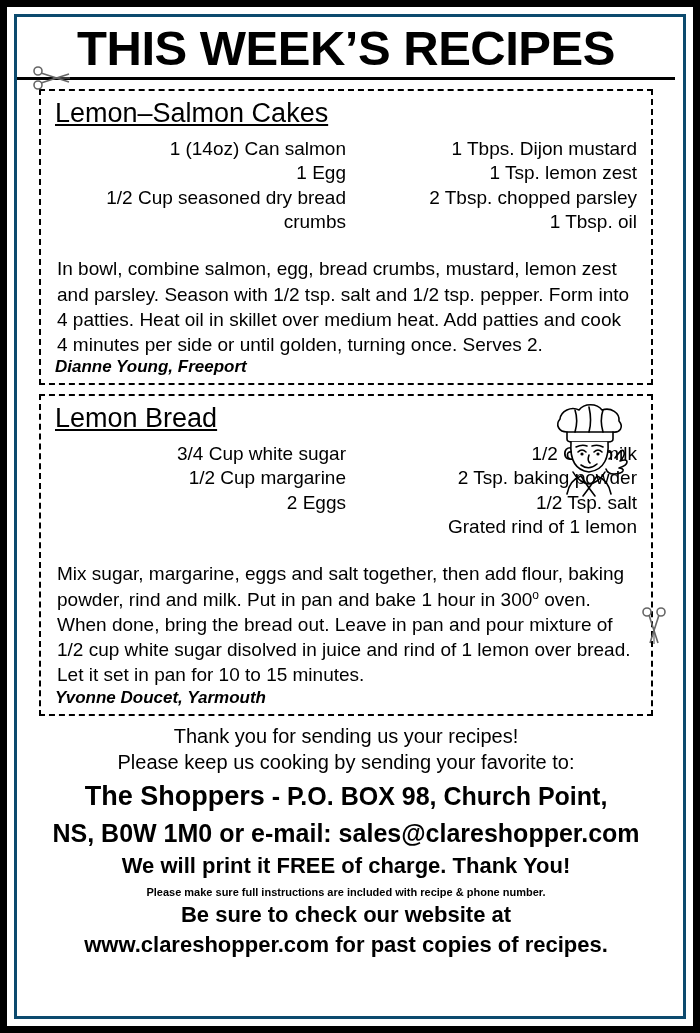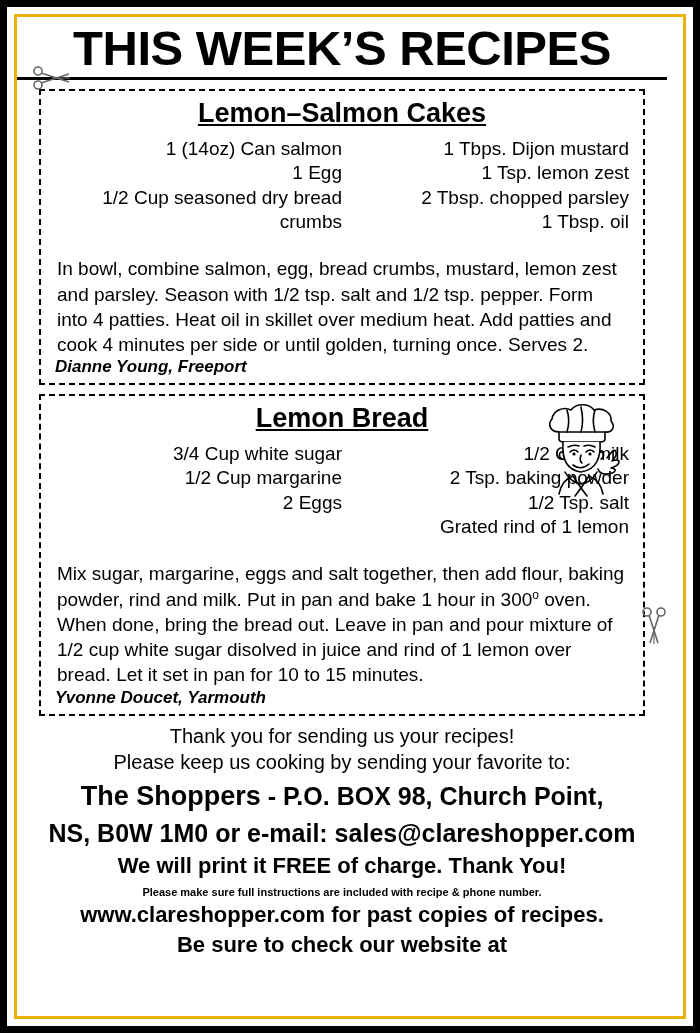--- a/index.html
+++ b/index.html
@@ -20,23 +20,23 @@
     width: 700px;
     height: 1033px;
     box-sizing: border-box;
     border: 7px solid #000;
     background: #fff;
   }
 
   .inner {
     position: absolute;
     top: 7px; left: 7px; right: 7px; bottom: 7px;
-    border: 3px solid #eab308;
-    box-sizing: border-box;
-    padding: 4px 24px 0 8px;
+    border: 3px solid #0c4a6e;
+    box-sizing: border-box;
+    padding: 4px 16px 0 8px;
   }
 
   
   .masthead {
     text-align: center;
     font-family: "Liberation Sans", sans-serif;
     font-weight: bold;
     font-size: 49px;
     letter-spacing: -0.5px;
     line-height: 1.05;
@@ -54,22 +54,22 @@
     border: 2px dashed #000;
     margin: 9px 14px 0 14px;
     padding: 6px 14px 6px 14px;
     box-sizing: border-box;
   }
   .recipe-box.second {
     margin-top: 9px;
   }
 
   .recipe-title {
-    text-align: center;
-    font-weight: bold;
+    text-align: left;
+    font-weight: normal;
     font-size: 27px;
     text-decoration: underline;
     margin: 2px 0 8px 0;
     line-height: 1.1;
   }
 
   .ing-cols {
     display: flex;
     font-size: 19px;
     line-height: 1.28;
@@ -241,22 +241,22 @@
       <div class="credit">Yvonne Doucet, Yarmouth</div>
     </div>
 
     <div class="footer">
       <div class="f-line1">Thank you for sending us your recipes!</div>
       <div class="f-line2">Please keep us cooking by sending your favorite to:</div>
       <div class="f-addr"><span class="big">The Shoppers</span><span> - P.O. BOX 98, Church Point,</span></div>
       <div class="f-addr">NS, B0W 1M0 or e-mail: sales@clareshopper.com</div>
       <div class="f-free">We will print it FREE of charge. Thank You!</div>
       <div class="f-note">Please make sure full instructions are included with recipe &amp; phone number.</div>
+      <div class="f-website">Be sure to check our website at</div>
       <div class="f-website">www.clareshopper.com  for past copies of recipes.</div>
-      <div class="f-website">Be sure to check our website at</div>
     </div>
 
   </div>
 
   <div class="scissors sc-top">
     <svg width="40" height="26" viewBox="0 0 40 26" aria-hidden="true">
       <g stroke="#666" stroke-width="1.6" fill="none">
         <circle cx="5" cy="6" r="4"></circle>
         <circle cx="5" cy="20" r="4"></circle>
         <path d="M8 8 L36 17"></path>

